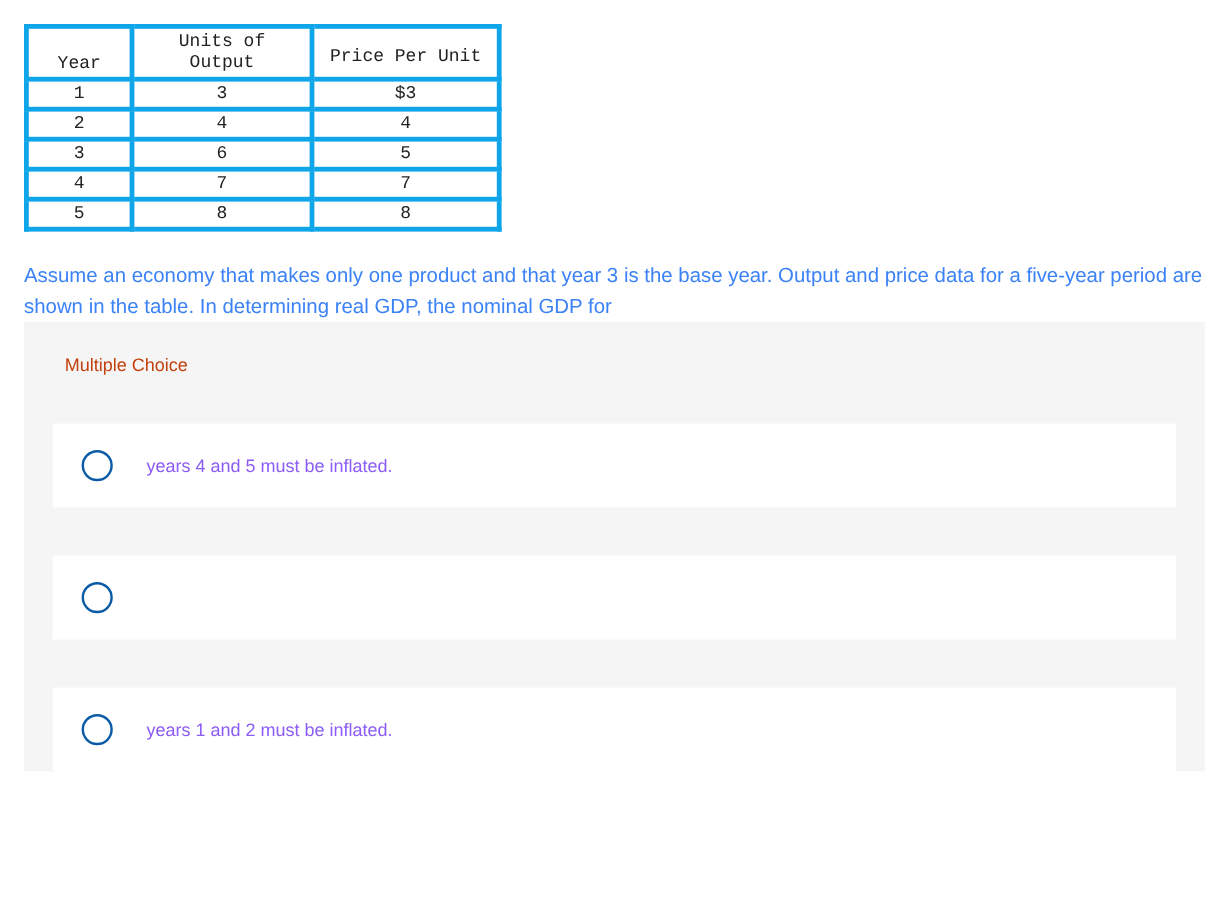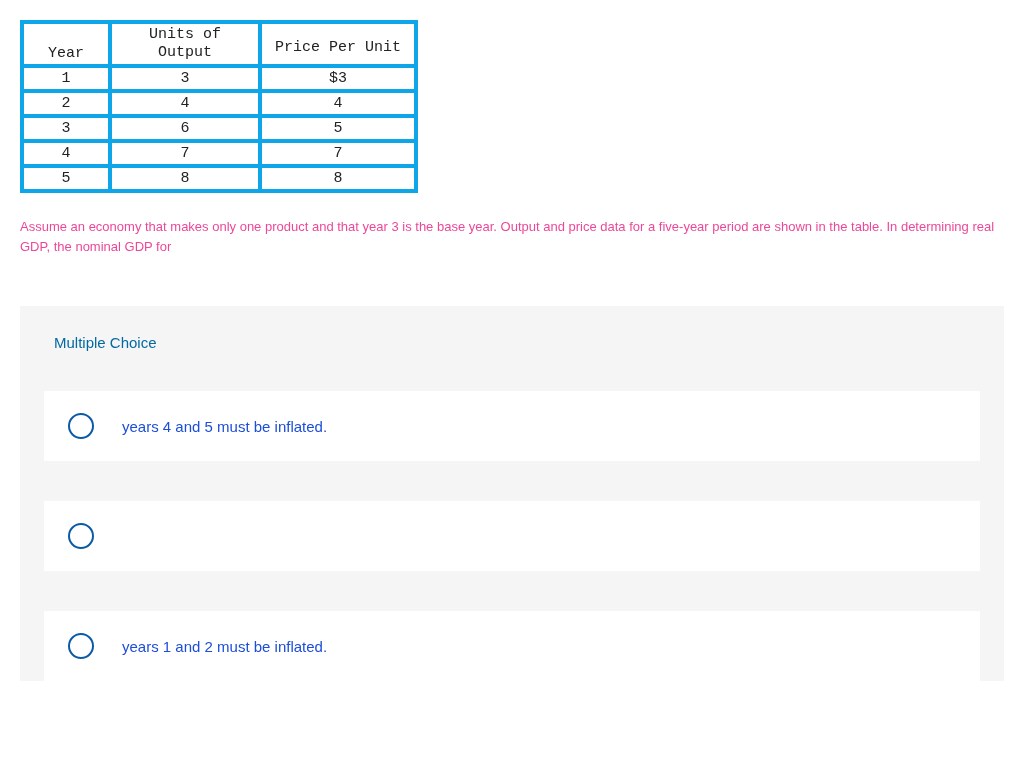--- a/index.html
+++ b/index.html
@@ -23,33 +23,32 @@
       font-size: 15px;
       color: #222;
       vertical-align: middle;
     }
     .data-table th.col-year { width: 88px; height: 44px; padding-top: 18px; text-align: center;}
     .data-table th.col-units { width: 150px; height: 44px; line-height: 1.2; padding: 2px 4px;}
     .data-table th.col-price { width: 156px; height: 44px; padding-top: 7px;}
     .data-table td { height: 25px; }
     .question-text {
       font-family: Arial, Helvetica, sans-serif;
-      font-size: 13px;
-      color: #ec4899;
+      font-size: 17px;
+      color: #3b82f6;
       line-height: 1.5;
-      margin-bottom: 50px;
     }
     .answer-panel {
       background: #f5f5f5;
       padding: 28px 24px 0 24px;
     }
     .mc-label {
       font-family: Arial, Helvetica, sans-serif;
       font-size: 15px;
-      color: #0369a1;
+      color: #c2410c;
       margin-bottom: 40px;
       margin-left: 10px;
     }
     .choice-row {
       background: #ffffff;
       display: flex;
       align-items: center;
       padding: 22px 24px;
       margin-bottom: 40px;
     }
@@ -59,21 +58,21 @@
       height: 26px;
       border: 2px solid #0a5aa6;
       border-radius: 50%;
       flex: 0 0 auto;
       margin-right: 28px;
       background: #ffffff;
     }
     .choice-text {
       font-family: Arial, Helvetica, sans-serif;
       font-size: 15px;
-      color: #1d4ed8;
+      color: #8b5cf6;
     }
   </style>
 </head>
 <body>
 
 <table class="data-table">
   <thead>
     <tr>
       <th class="col-year">Year</th>
       <th class="col-units" style="white-space:pre-line;">Units of

